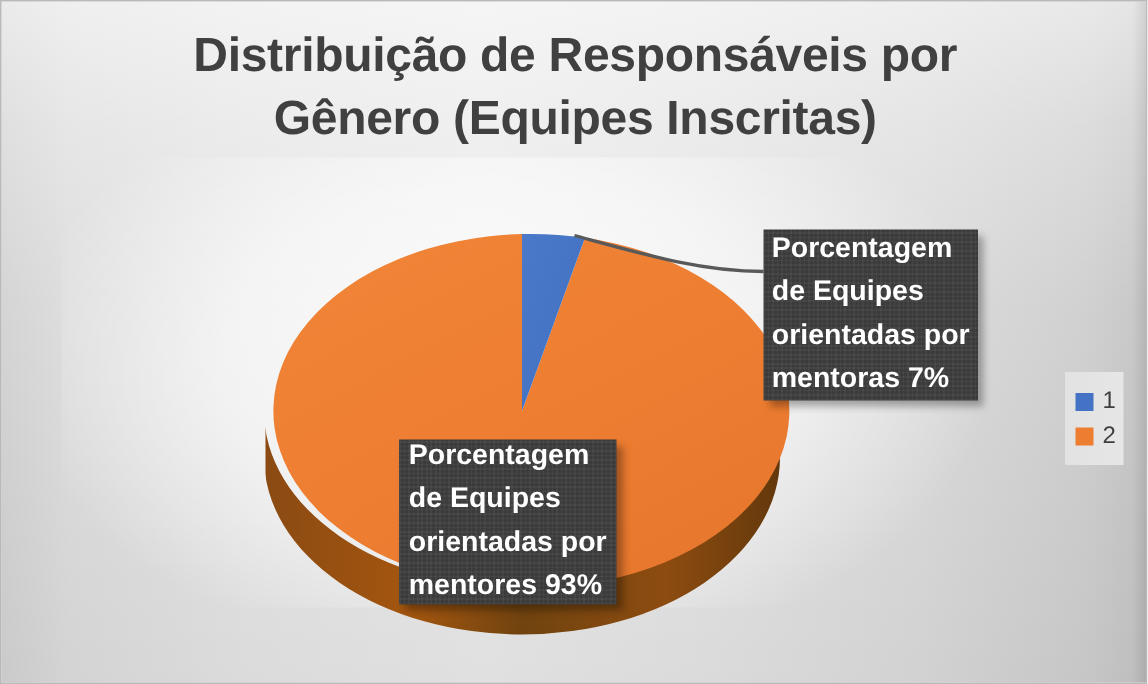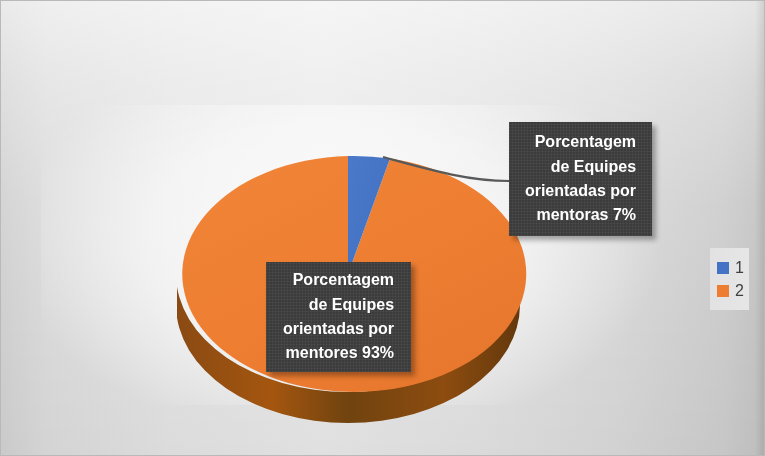--- a/index.html
+++ b/index.html
@@ -79,29 +79,30 @@
   }
   .pie-svg { display: block; }
 
   .label-box {
     position: absolute;
     background-color: #3b3b3b;
     background-image:
       repeating-linear-gradient(0deg, rgba(255,255,255,0.045) 0 1px, rgba(0,0,0,0) 1px 3px),
       repeating-linear-gradient(90deg, rgba(255,255,255,0.045) 0 1px, rgba(0,0,0,0) 1px 3px);
     color: #ffffff;
-    font-size: 16px;
+    font-size: 19px;
     font-weight: bold;
     line-height: 1.52;
-    text-align: right;
+    text-align: left;
     box-sizing: border-box;
     box-shadow: 4px 4px 5px rgba(0,0,0,0.32);
     display: flex;
     align-items: center;
     justify-content: center;
+    margin-top: 31px;
   }
   .label-box span { display: block; white-space: pre-line; }
 
   #label-mentoras {
     left: 508px;
     top: 121px;
     width: 143px;
     height: 114px;
   }
   #label-mentores {
@@ -149,20 +150,22 @@
   }
 </style>
 </head>
 <body>
 
 <div class="chart-frame">
 
   <div class="bg-sheen"></div>
   <div class="plot-white"></div>
 
+  <div class="chart-title">Distribuição de Responsáveis por
+Gênero (Equipes Inscritas)</div>
 
   <div class="pie-wrap">
     <svg class="pie-svg" width="360" height="300" viewBox="0 0 360 300">
       <defs>
         <linearGradient id="gradOrangeSide" x1="0" y1="0" x2="1" y2="0">
           <stop offset="0%" stop-color="#8a4a13"></stop>
           <stop offset="28%" stop-color="#a4560f"></stop>
           <stop offset="50%" stop-color="#70430f"></stop>
           <stop offset="78%" stop-color="#8d4c10"></stop>
           <stop offset="100%" stop-color="#63380c"></stop>

